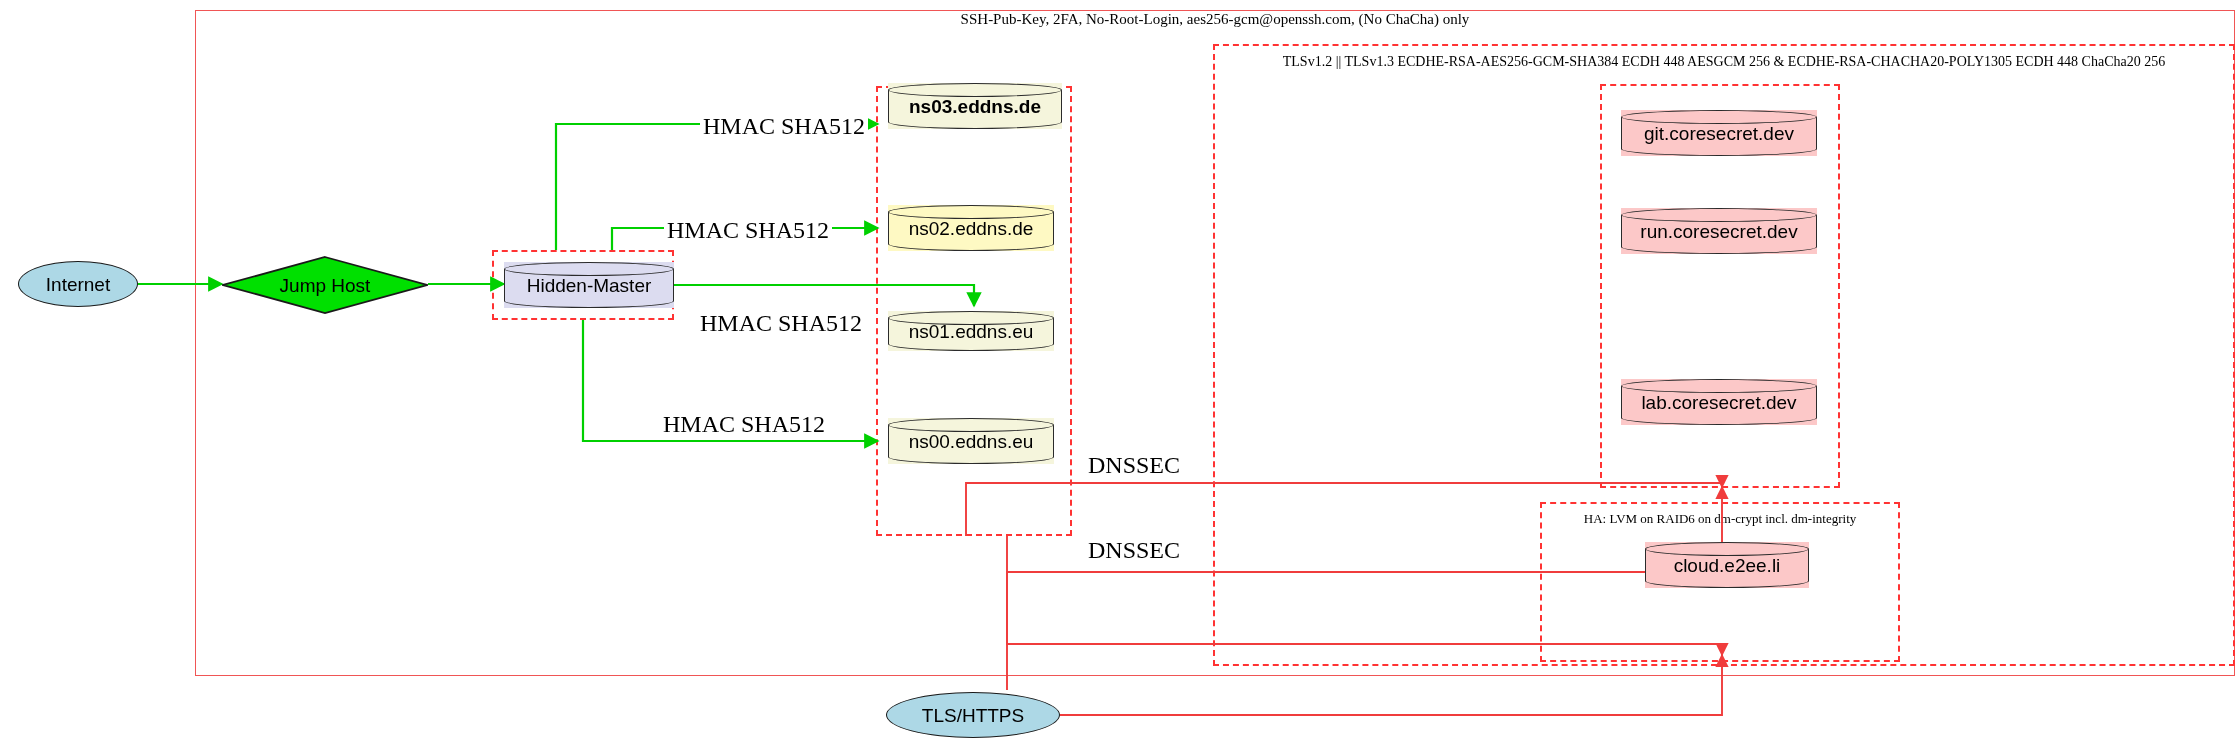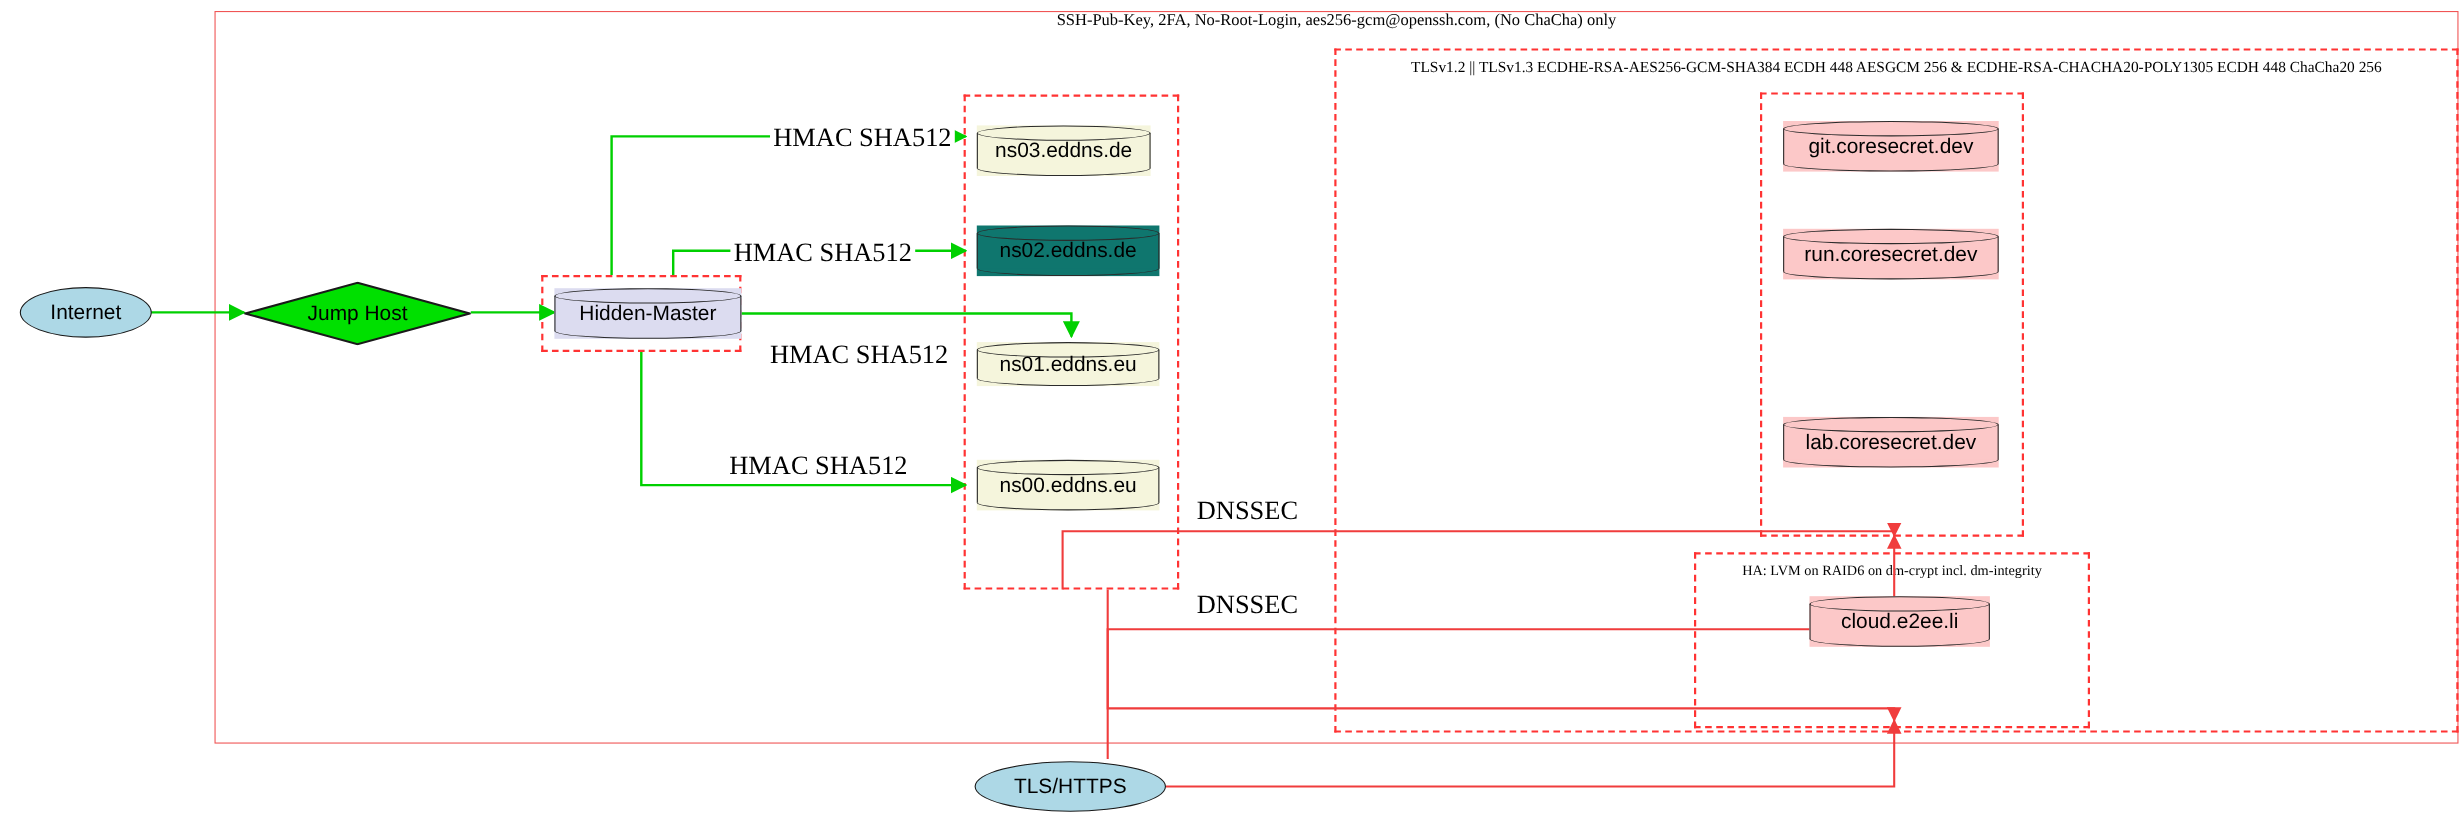--- a/index.html
+++ b/index.html
@@ -207,28 +207,28 @@
       <span class="node-label">Jump Host</span>
     </div>
 
     <div class="node cyl" style="left:504px; top:262px; width:170px; height:46px; background:#dcdcf0;">
       <div class="cyl-bottom"></div>
       <div class="cyl-body"></div>
       <div class="cyl-top"></div>
       <span class="node-label">Hidden-Master</span>
     </div>
 
-    <div class="node cyl" style="left:888px; top:114px; width:158px; height:46px; background:#f5f5dc;">
+    <div class="node cyl" style="left:888px; top:83px; width:174px; height:46px; background:#f5f5dc;font-weight:bold;">
       <div class="cyl-bottom"></div>
       <div class="cyl-body"></div>
       <div class="cyl-top"></div>
       <span class="node-label">ns03.eddns.de</span>
     </div>
 
-    <div class="node cyl" style="left:888px; top:205px; width:166px; height:46px; background:#0f766e;">
+    <div class="node cyl" style="left:888px; top:205px; width:166px; height:46px; background:#fef9c3;">
       <div class="cyl-bottom"></div>
       <div class="cyl-body"></div>
       <div class="cyl-top"></div>
       <span class="node-label">ns02.eddns.de</span>
     </div>
 
     <div class="node cyl" style="left:888px; top:311px; width:166px; height:40px; background:#f5f5dc;">
       <div class="cyl-bottom"></div>
       <div class="cyl-body"></div>
       <div class="cyl-top"></div>

